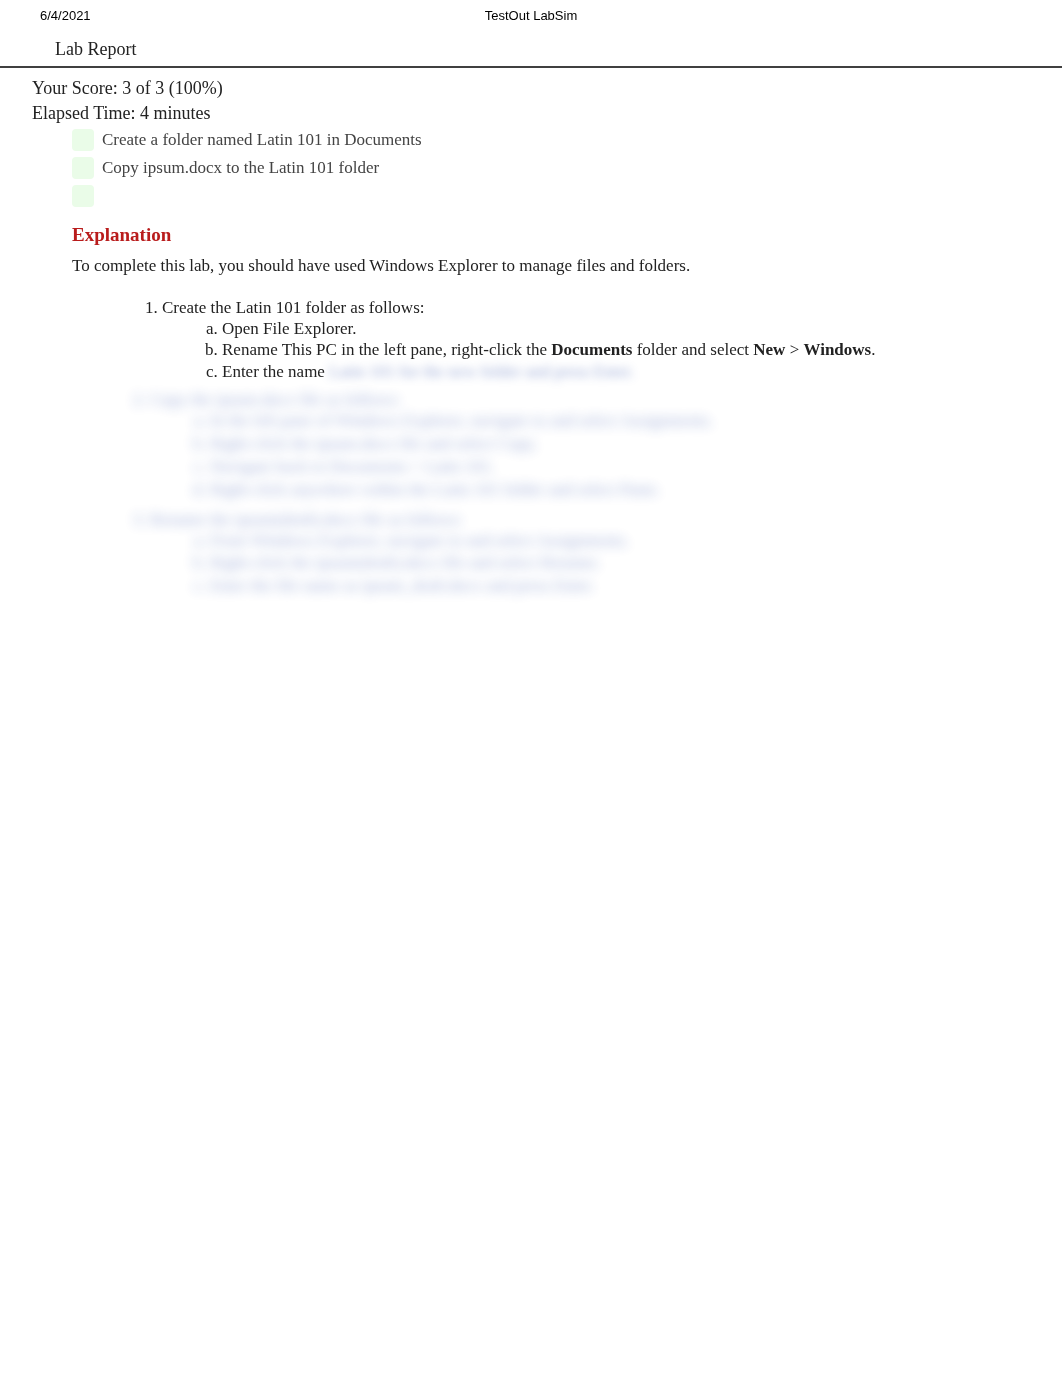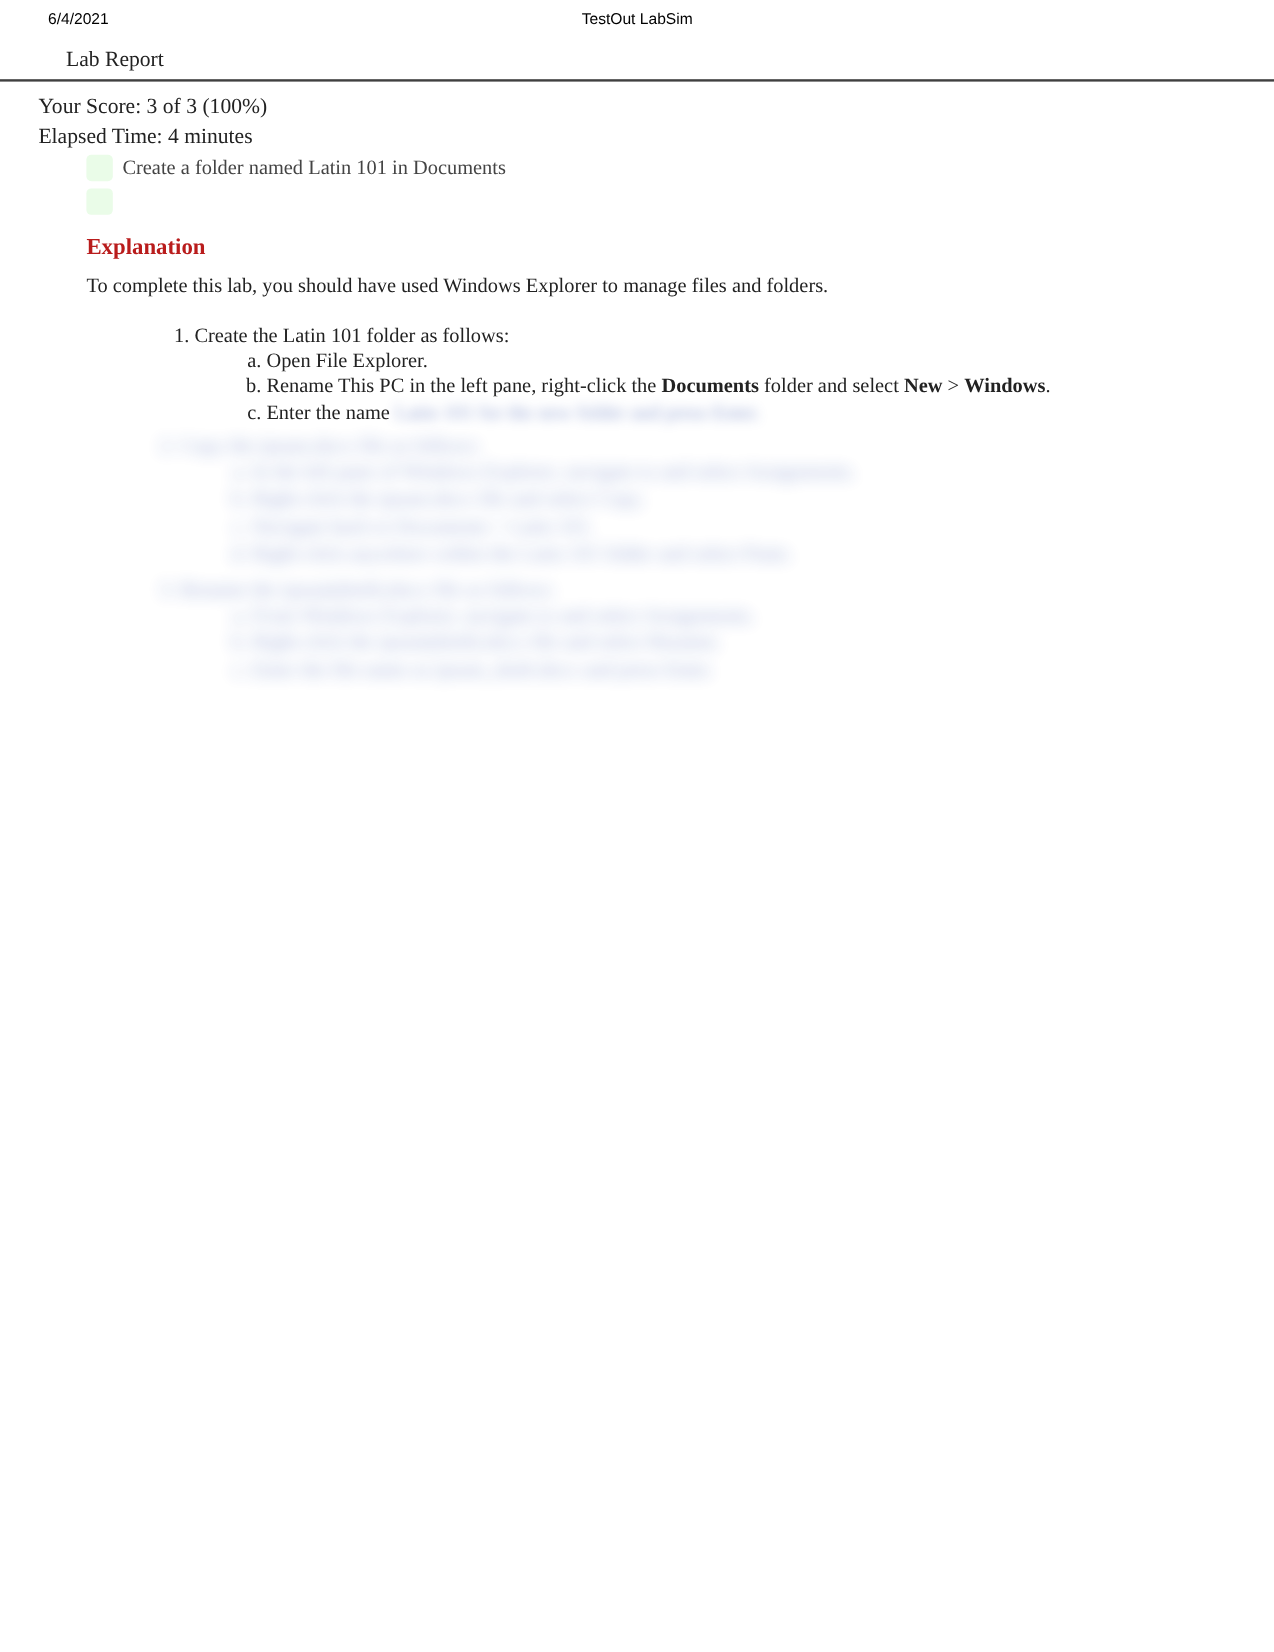--- a/index.html
+++ b/index.html
@@ -150,20 +150,24 @@
 
 <div class="report-title">Lab Report</div>
 
 <div class="score-line">Your Score: 3 of 3 (100%)</div>
 <div class="elapsed-line">Elapsed Time: 4 minutes</div>
 
 <div class="tasks">
   <div class="task-item">
     <div class="task-check"></div>
     <div class="task-text">Create a folder named Latin 101 in Documents</div>
+  </div>
+  <div class="task-item">
+    <div class="task-check"></div>
+    <div class="task-text">Copy ipsum.docx to the Latin 101 folder</div>
   </div>
   <div class="task-item">
     <div class="task-check"></div>
   </div>
 </div>
 
 <div class="explanation-heading">Explanation</div>
 
 <div class="explanation-body">To complete this lab, you should have used Windows Explorer to manage files and folders.</div>
 

